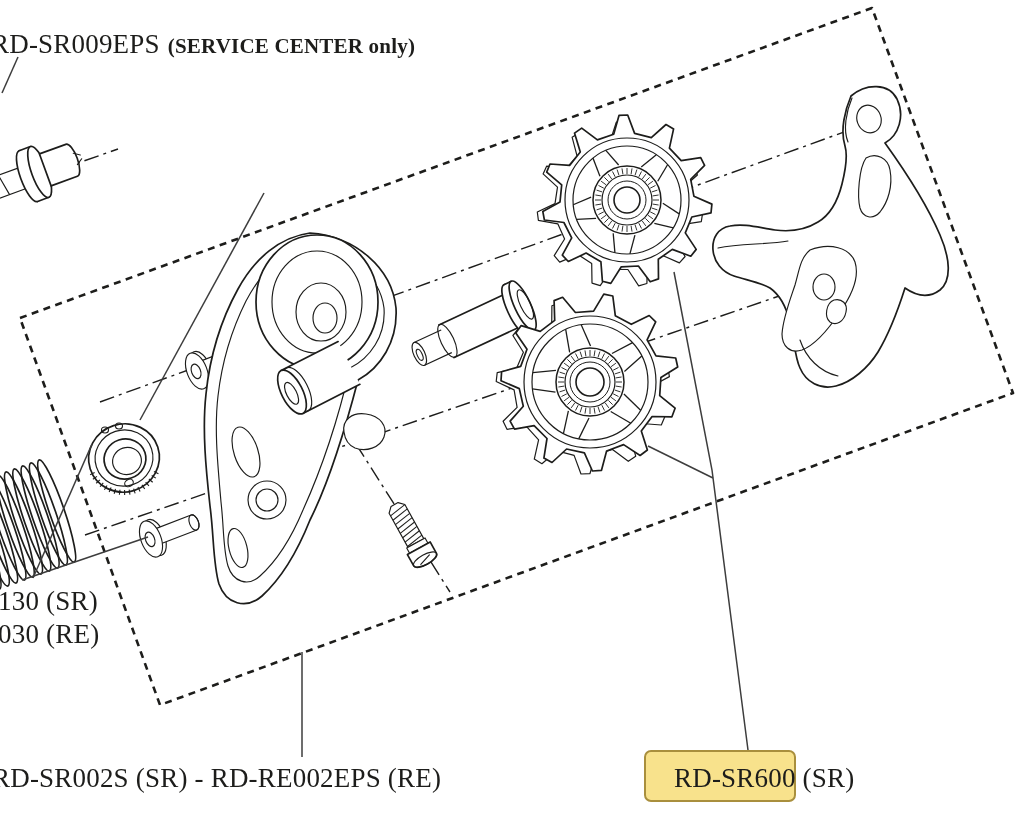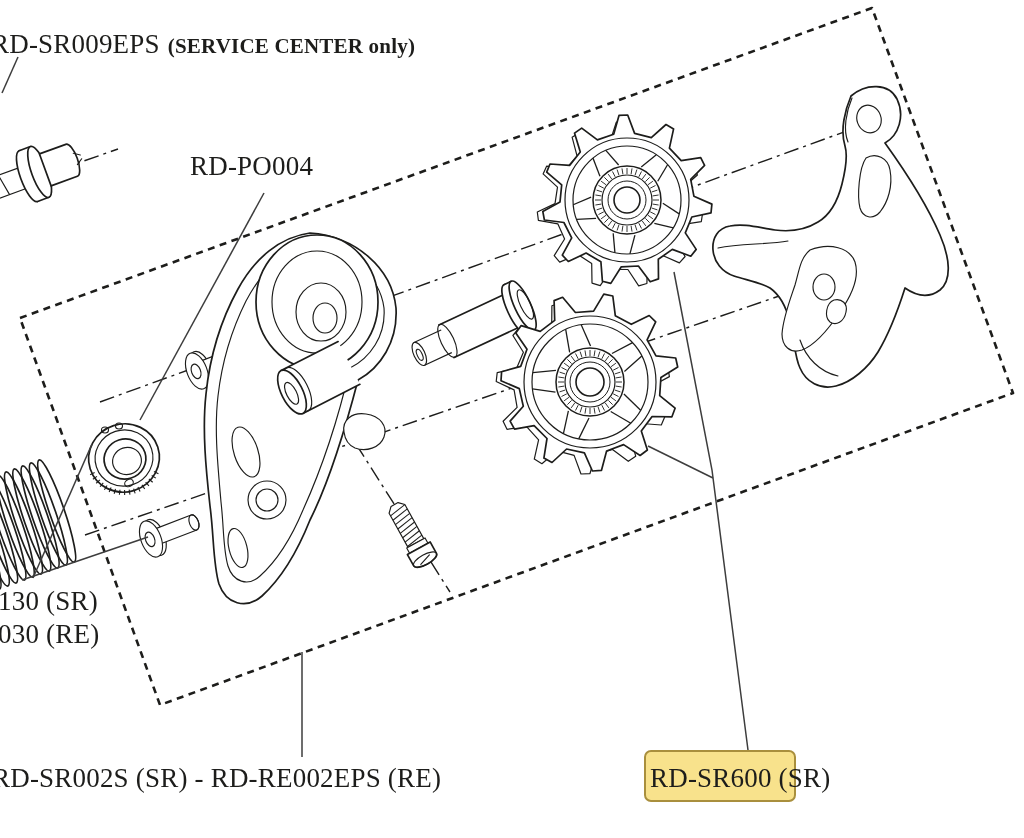--- a/index.html
+++ b/index.html
@@ -321,32 +321,29 @@
       <path class="leader" d="M648,446 L713,478"></path>
     </g>
   </svg>
 
   <div class="hlbox"></div>
 
   <div class="lbl" style="left:-9px;top:28px">
     <span>RD-SR009EPS</span><span class="note">(SERVICE CENTER only)</span>
   </div>
 
-  <div class="lbl" style="left:190px;top:150px">
-    <span>RD-PO004</span>
-  </div>
 
   <div class="lbl" style="left:-2px;top:585px">
     <div>130 (SR)</div>
     <div>030 (RE)</div>
   </div>
 
   <div class="lbl" style="left:-8px;top:762px">
     <span>RD-SR002S (SR) - RD-RE002EPS (RE)</span>
   </div>
 
-  <div class="lbl" style="left:650px;top:762px">
+  <div class="lbl" style="left:674px;top:762px">
     <div>
       <span>RD-SR600</span><span> (SR)</span>
     </div>
   </div>
 
 </div>
 
 </body></html>

